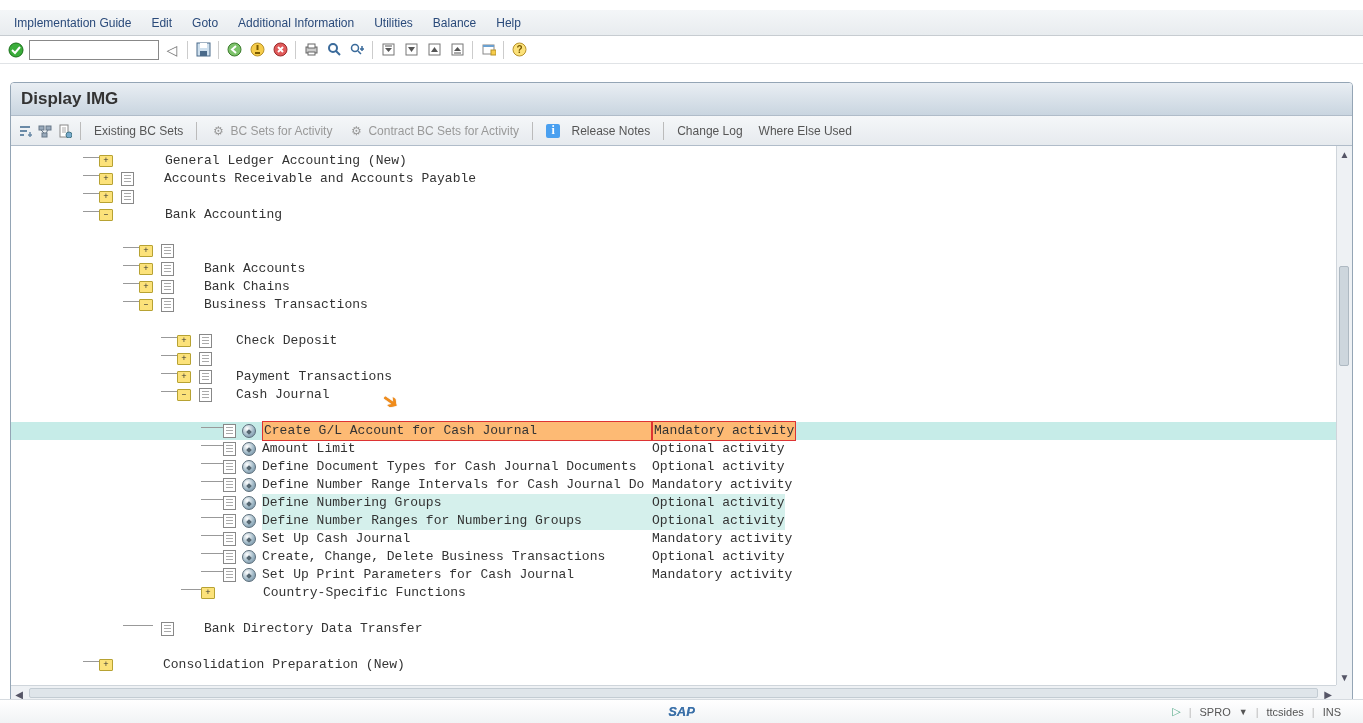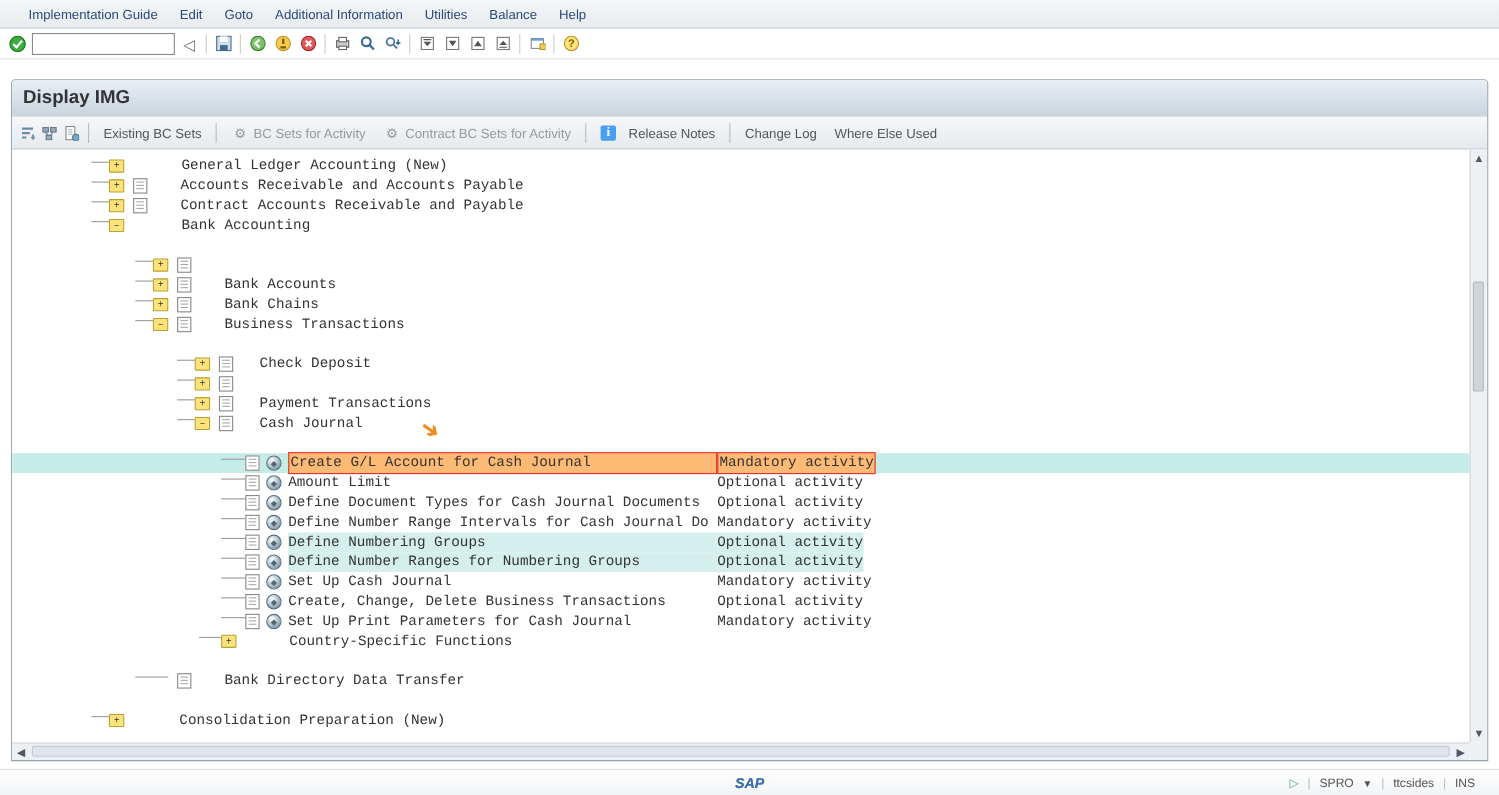--- a/index.html
+++ b/index.html
@@ -11,22 +11,23 @@
     height: 723px;
     overflow: hidden;
     position: relative;
   }
   .menubar {
     height: 26px;
     background: linear-gradient(#f4f6f8,#e8ecef);
     border-bottom: 1px solid #c7ccd1;
     display: flex;
     align-items: center;
-    padding: 0 16px;
+    padding: 0 4px;
     color: #2a4a7a;
+    margin-top: 10px;
   }
   .menubar .menu-item { padding: 4px 10px; cursor: default; }
   .toolbar {
     height: 28px;
     display: flex;
     align-items: center;
     padding: 0 6px;
     gap: 3px;
     border-bottom: 1px solid #e0e3e6;
   }
@@ -302,21 +303,21 @@
     <span class="ab-sep"></span>
     <span class="ab-btn">Change Log</span>
     <span class="ab-btn">Where Else Used</span>
   </div>
 
   <div class="tree-area">
     <div class="tree-scroll">
 
       <div class="tree-row"><span class="indent" style="width:72px;"></span><span class="hline" style="width:16px;"></span><span class="folder-plus">+</span><span style="width:52px;display:inline-block;"></span><span class="row-label">General Ledger Accounting (New)</span></div>
       <div class="tree-row"><span class="indent" style="width:72px;"></span><span class="hline" style="width:16px;"></span><span class="folder-plus">+</span><span style="width:8px;display:inline-block;"></span><span class="doc-icon"></span><span style="width:30px;display:inline-block;"></span><span class="row-label">Accounts Receivable and Accounts Payable</span></div>
-      <div class="tree-row"><span class="indent" style="width:72px;"></span><span class="hline" style="width:16px;"></span><span class="folder-plus">+</span><span style="width:8px;display:inline-block;"></span><span class="doc-icon"></span><span style="width:30px;display:inline-block;"></span><span class="row-label">Contract Accounts Receivable and Payable</span></div>
+      <div class="tree-row"><span class="indent" style="width:72px;"></span><span class="hline" style="width:16px;"></span><span class="folder-plus">+</span><span style="width:8px;display:inline-block;"></span><span class="doc-icon"></span><span style="width:30px;display:inline-block;"></span></div>
       <div class="tree-row"><span class="indent" style="width:72px;"></span><span class="hline" style="width:16px;"></span><span class="folder-minus">–</span><span style="width:52px;display:inline-block;"></span><span class="row-label">Bank Accounting</span></div>
 
       <div class="tree-row" style="height:18px;"></div>
 
       <div class="tree-row"><span class="indent" style="width:112px;"></span><span class="hline" style="width:16px;"></span><span class="folder-plus">+</span><span style="width:8px;display:inline-block;"></span><span class="doc-icon"></span><span style="width:30px;display:inline-block;"></span></div>
       <div class="tree-row"><span class="indent" style="width:112px;"></span><span class="hline" style="width:16px;"></span><span class="folder-plus">+</span><span style="width:8px;display:inline-block;"></span><span class="doc-icon"></span><span style="width:30px;display:inline-block;"></span><span class="row-label">Bank Accounts</span></div>
       <div class="tree-row"><span class="indent" style="width:112px;"></span><span class="hline" style="width:16px;"></span><span class="folder-plus">+</span><span style="width:8px;display:inline-block;"></span><span class="doc-icon"></span><span style="width:30px;display:inline-block;"></span><span class="row-label">Bank Chains</span></div>
       <div class="tree-row"><span class="indent" style="width:112px;"></span><span class="hline" style="width:16px;"></span><span class="folder-minus">–</span><span style="width:8px;display:inline-block;"></span><span class="doc-icon"></span><span style="width:30px;display:inline-block;"></span><span class="row-label">Business Transactions</span></div>
 
       <div class="tree-row" style="height:18px;"></div>

